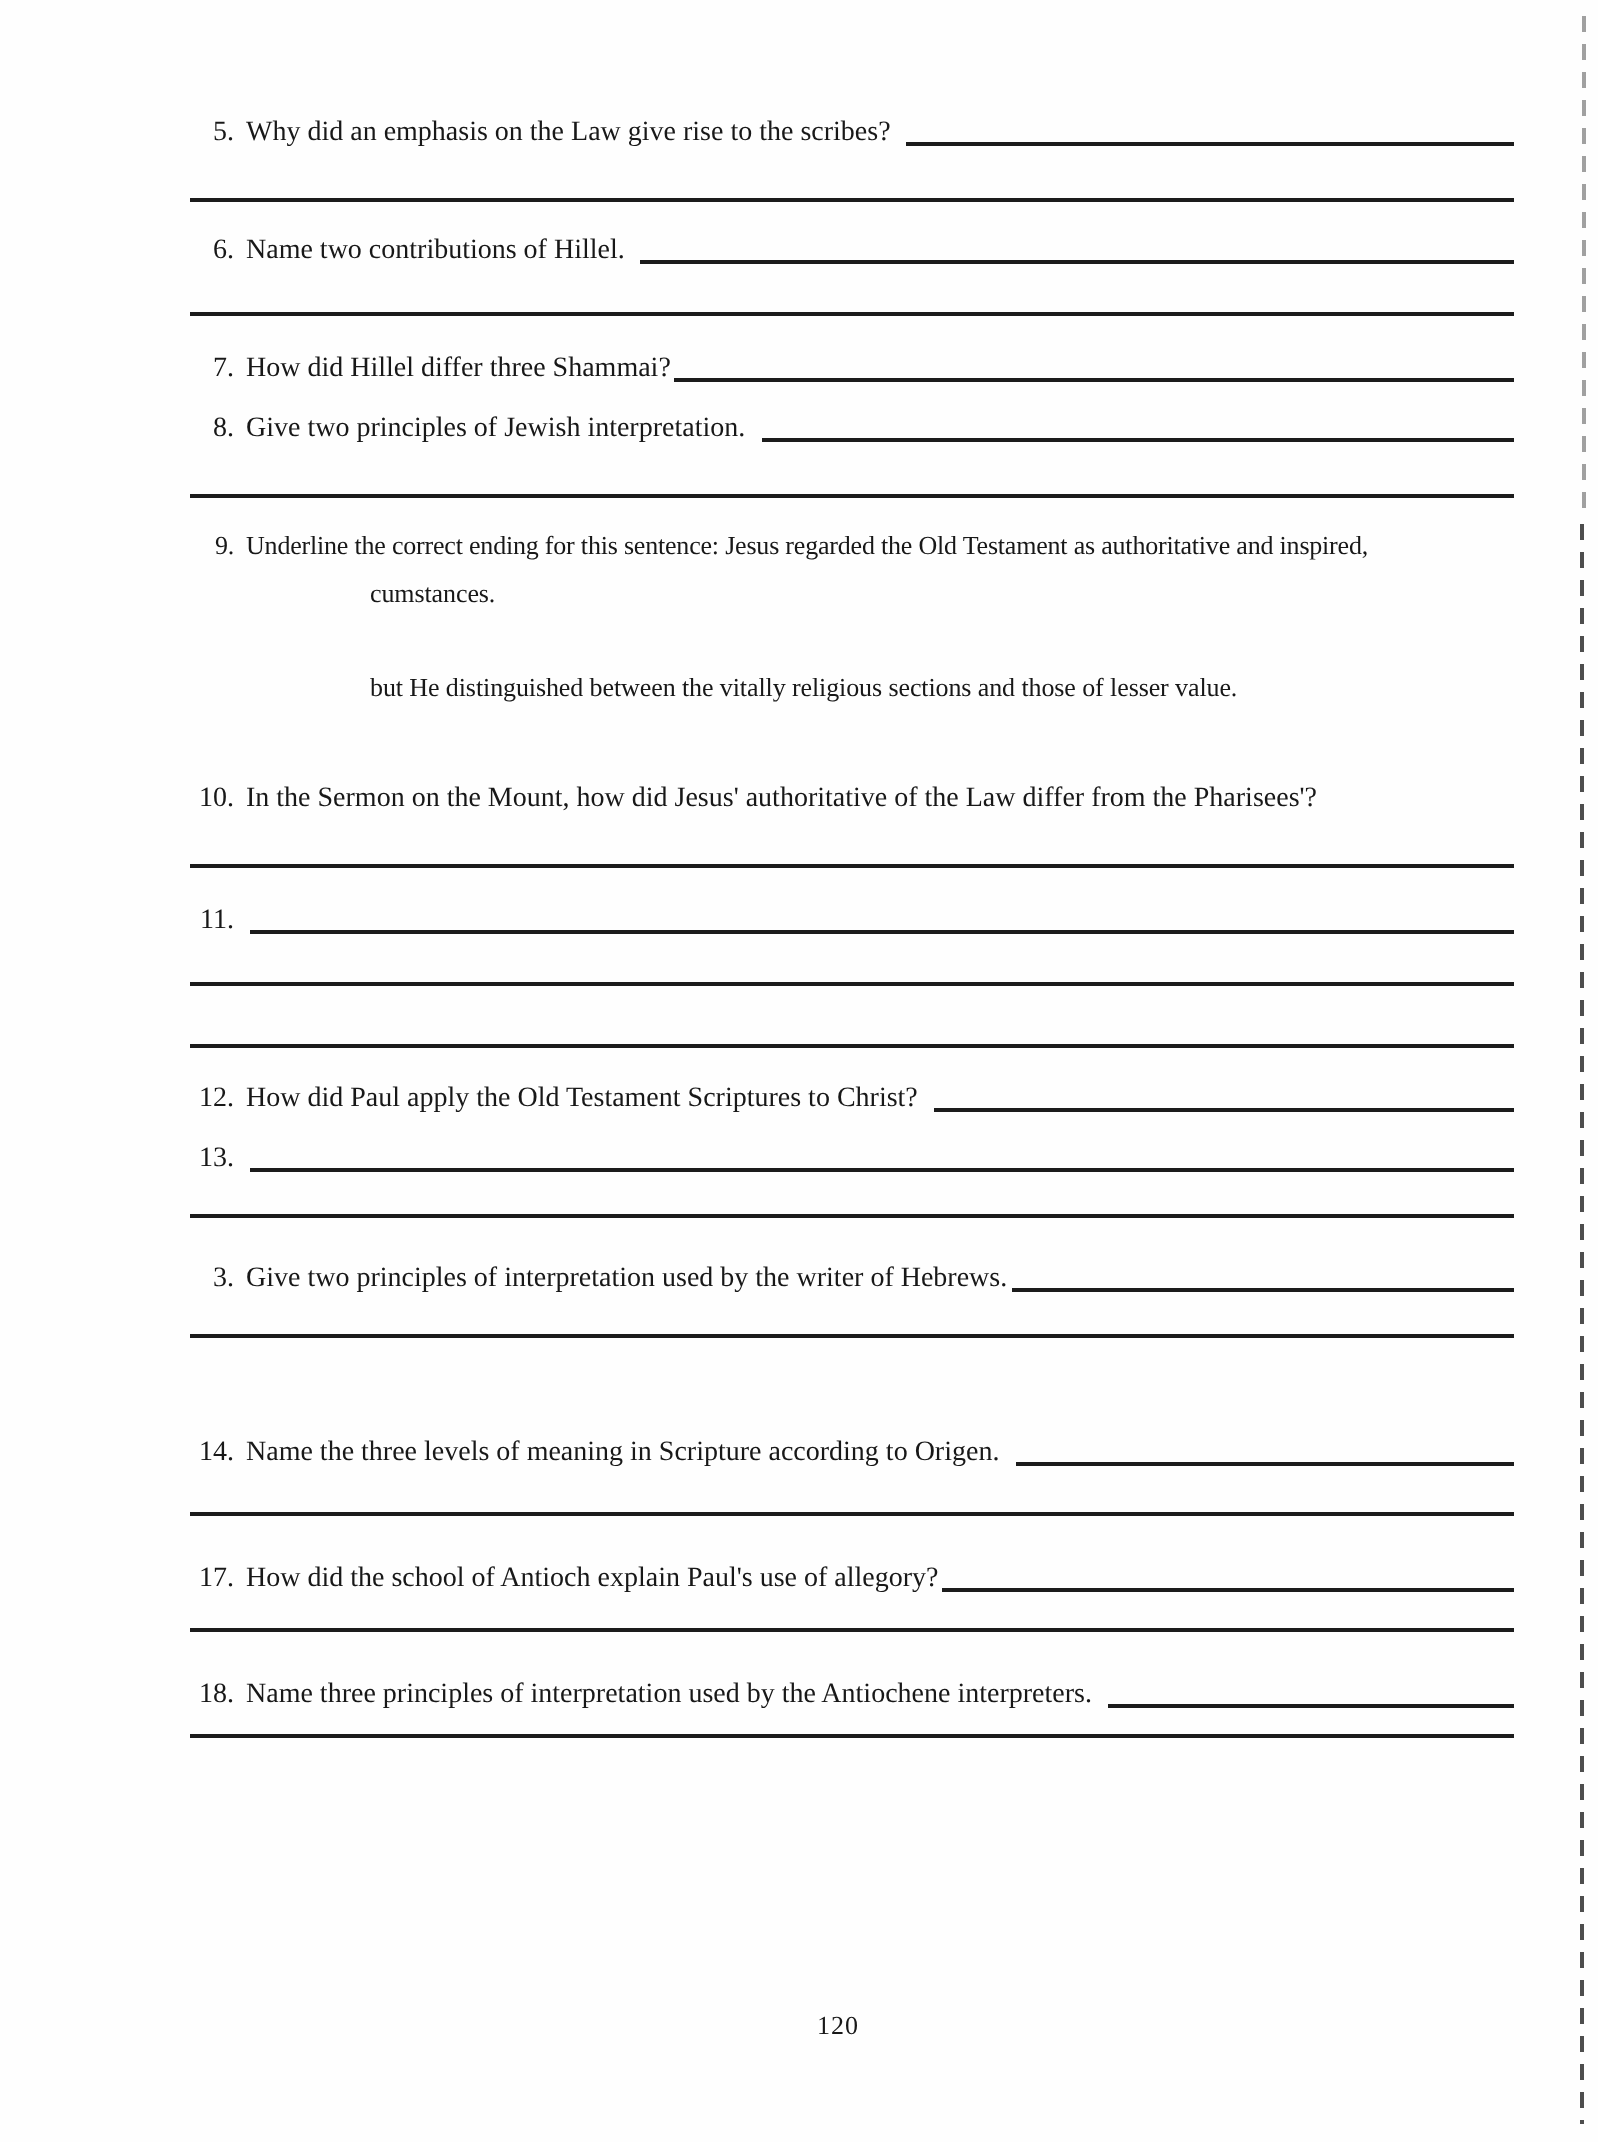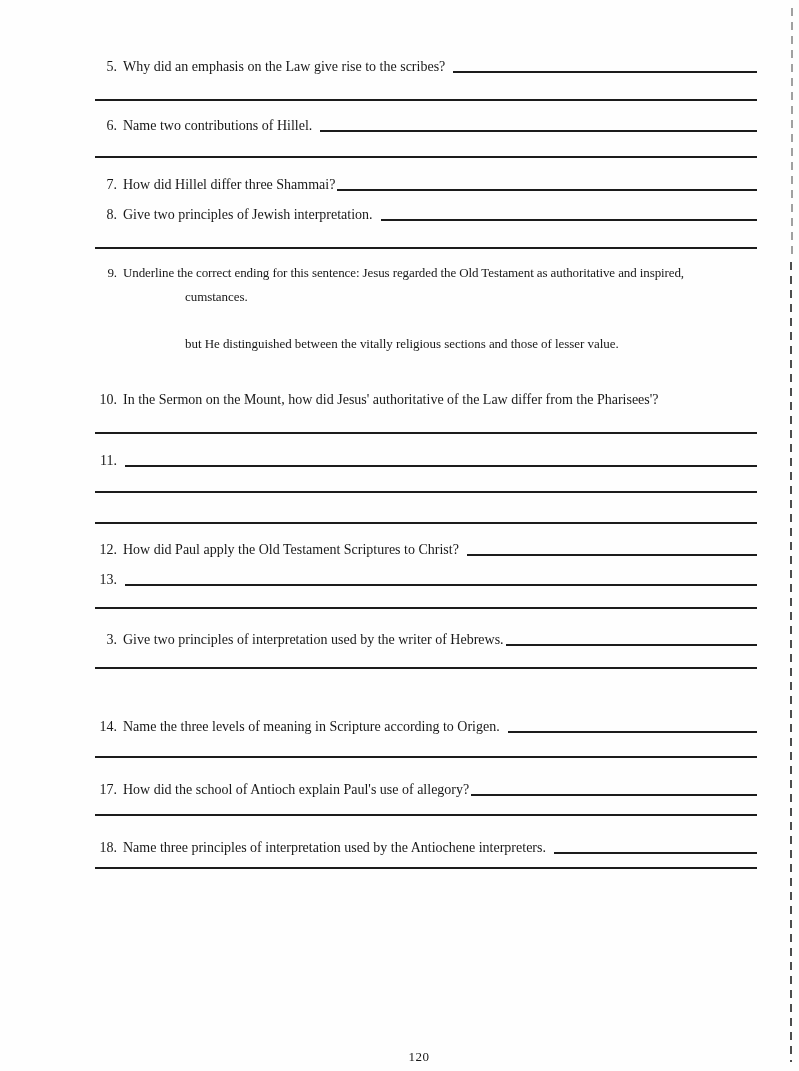--- a/index.html
+++ b/index.html
@@ -36,21 +36,21 @@
   .q9 { font-size:13px; letter-spacing:-0.1px; }
   .q9 .qtext { overflow:visible; }
   .q9opt {
     position:absolute; left:90px; right:-25px;
     font-size:13px; line-height:15px;
     letter-spacing:-0.05px;
   }
 
   .pagenum {
     position:absolute; left:0; right:14px;
-    text-align:center; font-size:13px; letter-spacing:0.5px;margin-top:44px;
+    text-align:center; font-size:13px; letter-spacing:0.5px;
   }
 
   .edge-dashes {
     position:absolute; width:2px;
     background:repeating-linear-gradient(180deg,
       #2e2e2e 0px, #2e2e2e 8px,
       rgba(0,0,0,0) 8px, rgba(0,0,0,0) 14px);
   }
   .edge-top  { left:791px; top:8px;   height:252px; opacity:0.45; }
   .edge-main { left:790px; top:262px; height:800px; opacity:0.85; }

